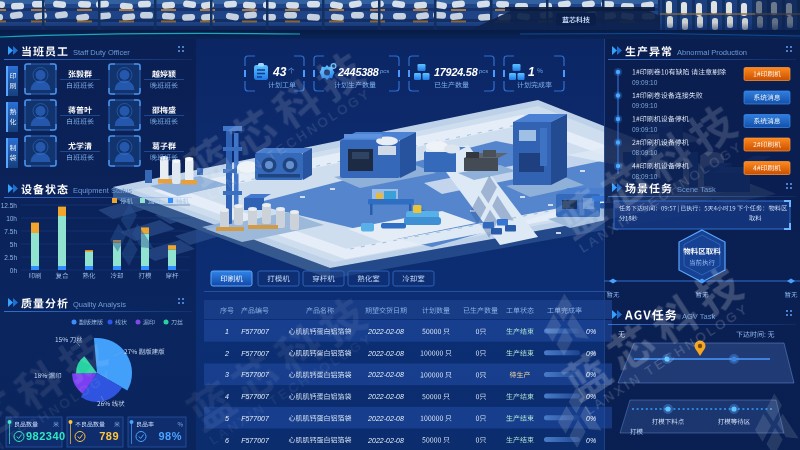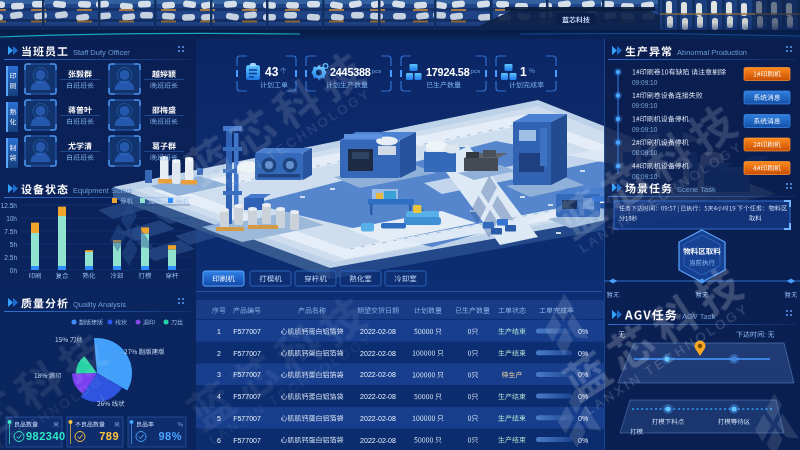--- a/index.html
+++ b/index.html
@@ -957,21 +957,21 @@
         </g>
 <g fill="#7fb0e8" transform="translate(183.00,387.50) scale(0.006000,-0.006000)">
           <use href="#q66" x="-921"></use>
         </g>
 <circle cx="141" cy="397.5" r="5" fill="none" stroke="#49a4ff" stroke-width="1"></circle>
 <path d="M138.8,397.5 L140.6,399.5 L143.6,395.5" stroke="#49a4ff" stroke-width="1" fill="none"></path>
 <text x="182" y="401" font-size="11" font-weight="bold" fill="#49a4ff" text-anchor="end" letter-spacing=".5">98%</text>
 </svg>
     </div>
 
-<div class="abs z30" style="left:196px;top:39px;width:408px;height:376px;">
+<div class="abs z30" style="left:204px;top:39px;width:408px;height:376px;font-style:italic;">
 <svg width="408" height="411" viewBox="0 0 408 411">
 <defs>
           <linearGradient id="icg" x1="0" y1="0" x2="0" y2="1">
             <stop offset="0" stop-color="#5fc4ff"></stop>
             <stop offset="1" stop-color="#1f7ae8"></stop>
           </linearGradient>
           <linearGradient id="btng" x1="0" y1="0" x2="0" y2="1">
             <stop offset="0" stop-color="#2f84e8"></stop>
             <stop offset="1" stop-color="#1248a8"></stop>
           </linearGradient>

